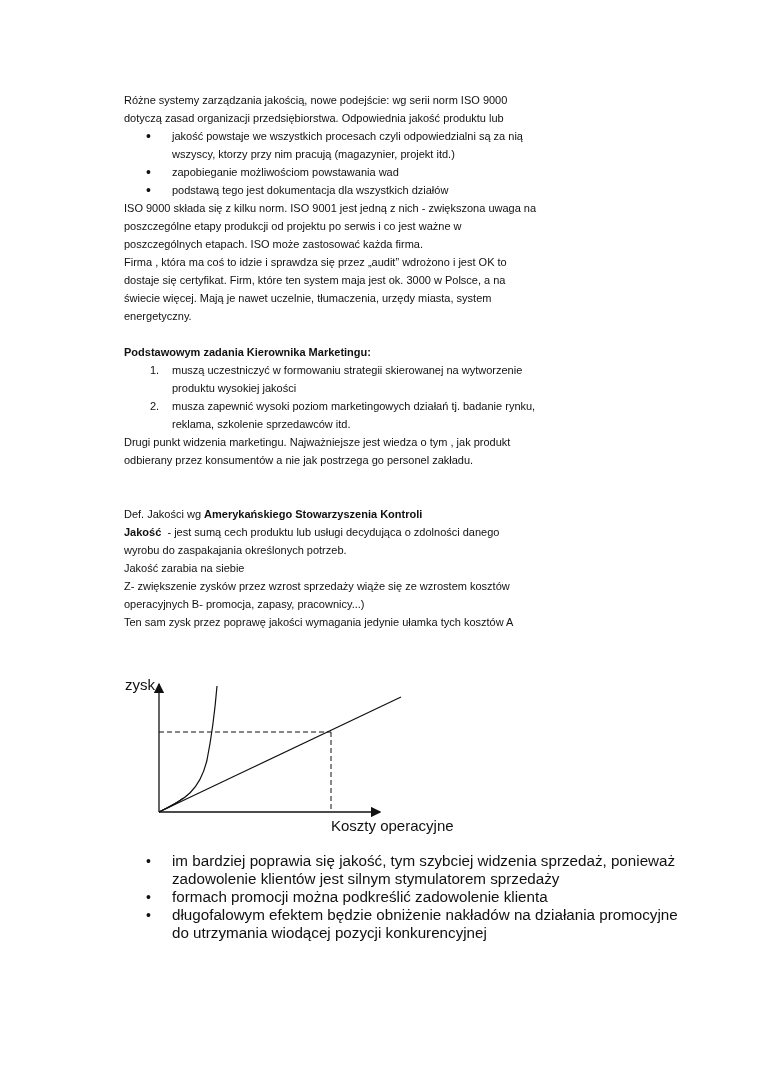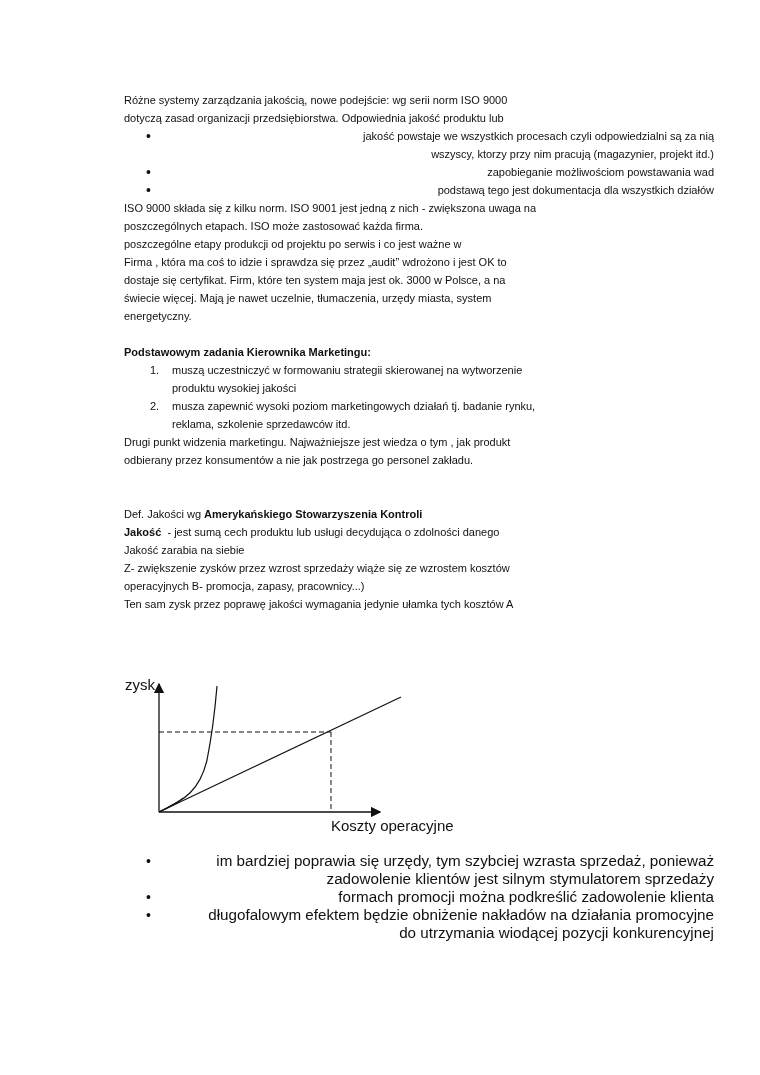--- a/index.html
+++ b/index.html
@@ -2,21 +2,21 @@
 <html><head>
 <meta charset="utf-8">
 <style>
   html, body { margin: 0; padding: 0; background: #ffffff; }
   body { width: 760px; height: 1075px; position: relative; overflow: hidden;
          font-family: "Liberation Sans", sans-serif; color: #111; }
   .page { position: absolute; left: 124px; top: 91px; width: 590px;
           font-size: 11px; line-height: 18px; }
   p { margin: 0; }
   .blank { height: 18px; }
-  ul.bul { margin: 0; padding: 0; list-style: none; text-align: right; }
+  ul.bul { margin: 0; padding: 0; list-style: none; }
   ul.bul li { position: relative; padding-left: 48px; }
   ul.bul li::before { content: "\2022"; position: absolute; left: 22px; top: 0; font-size: 14px; }
   ol.num { margin: 0; padding: 0; list-style: none; }
   ol.num li { position: relative; padding-left: 48px; }
   ol.num li .n { position: absolute; left: 26px; top: 0; }
   b { font-weight: bold; }
   .diagram { position: absolute; left: 0; top: 0; }
   .diagram text { font-family: "Liberation Sans", sans-serif; font-size: 15px; fill: #111; }
   .lower { position: absolute; left: 124px; top: 852px; width: 590px;
            font-size: 15.2px; line-height: 18px; }
@@ -33,22 +33,22 @@
       <div>wszyscy, ktorzy przy nim pracują (magazynier, projekt itd.)</div>
     </li>
     <li>
         <div>zapobieganie możliwościom powstawania wad</div>
       </li>
     <li>
         <div>podstawą tego jest dokumentacja dla wszystkich działów</div>
       </li>
   </ul>
   <p>ISO 9000 składa się z kilku norm. ISO 9001 jest jedną z nich - zwiększona uwaga na</p>
+  <p>poszczególne etapy produkcji od projektu po serwis i co jest ważne w</p>
   <p>poszczególnych etapach. ISO może zastosować każda firma.</p>
-  <p>poszczególne etapy produkcji od projektu po serwis i co jest ważne w</p>
   <p>Firma , która ma coś to idzie i sprawdza się przez „audit” wdrożono i jest OK to</p>
   <p>dostaje się certyfikat. Firm, które ten system maja jest ok. 3000 w Polsce, a na</p>
   <p>świecie więcej. Mają je nawet uczelnie, tłumaczenia, urzędy miasta, system</p>
   <p>energetyczny.</p>
   <div class="blank"></div>
 
   <p><b>Podstawowym zadania Kierownika Marketingu:</b></p>
   <ol class="num">
     <li>
       <span class="n">1.</span>
@@ -61,20 +61,21 @@
       <div>reklama, szkolenie sprzedawców itd.</div>
     </li>
   </ol>
   <p>Drugi punkt widzenia marketingu.  Najważniejsze jest wiedza o tym , jak produkt</p>
   <p>odbierany przez konsumentów a nie jak postrzega go personel zakładu.</p>
   <div class="blank"></div>
   <div class="blank"></div>
 
   <p><span>Def. Jakości wg </span><b>Amerykańskiego Stowarzyszenia Kontroli</b></p>
   <p><b>Jakość</b><span style="white-space:pre">  - jest sumą cech produktu lub usługi decydująca o zdolności danego</span></p>
+  <p>wyrobu do zaspakajania określonych potrzeb.</p>
   <p>Jakość zarabia na siebie</p>
   <p>Z- zwiększenie zysków przez wzrost sprzedaży wiąże się ze wzrostem kosztów</p>
   <p>operacyjnych B- promocja, zapasy, pracownicy...)</p>
   <p>Ten sam zysk przez poprawę jakości wymagania jedynie ułamka tych kosztów A</p>
 </div>
 
 <svg class="diagram" width="760" height="1075">
   <defs>
     <marker id="arr" markerWidth="8" markerHeight="8" refX="7" refY="4" orient="auto">
       <path d="M0,0 L8,4 L0,8 Z" fill="#111"></path>
@@ -87,21 +88,21 @@
   <line x1="159" y1="812" x2="401" y2="697" stroke="#111" stroke-width="1.2"></line>
   <path d="M159,812 C185,800 200,790 207,760 C212,735 215,710 217,686" fill="none" stroke="#111" stroke-width="1.2"></path>
   <path d="M159,812 C170,806 178,802 183,798" fill="none" stroke="#111" stroke-width="1"></path>
   <text x="125" y="690">zysk</text>
   <text x="331" y="831">Koszty operacyjne</text>
 </svg>
 
 <div class="lower">
   <ul class="bul">
     <li>
-      <div>im bardziej poprawia się urzędy, tym szybciej wzrasta sprzedaż, ponieważ</div>
+      <div>im bardziej poprawia się jakość, tym szybciej widzenia sprzedaż, ponieważ</div>
       <div>zadowolenie klientów jest silnym stymulatorem sprzedaży</div>
     </li>
     <li>
       <div>formach promocji można podkreślić zadowolenie klienta</div>
     </li>
     <li>
       <div>długofalowym efektem będzie obniżenie nakładów na działania promocyjne</div>
       <div>do utrzymania wiodącej pozycji konkurencyjnej</div>
     </li>
   </ul>

